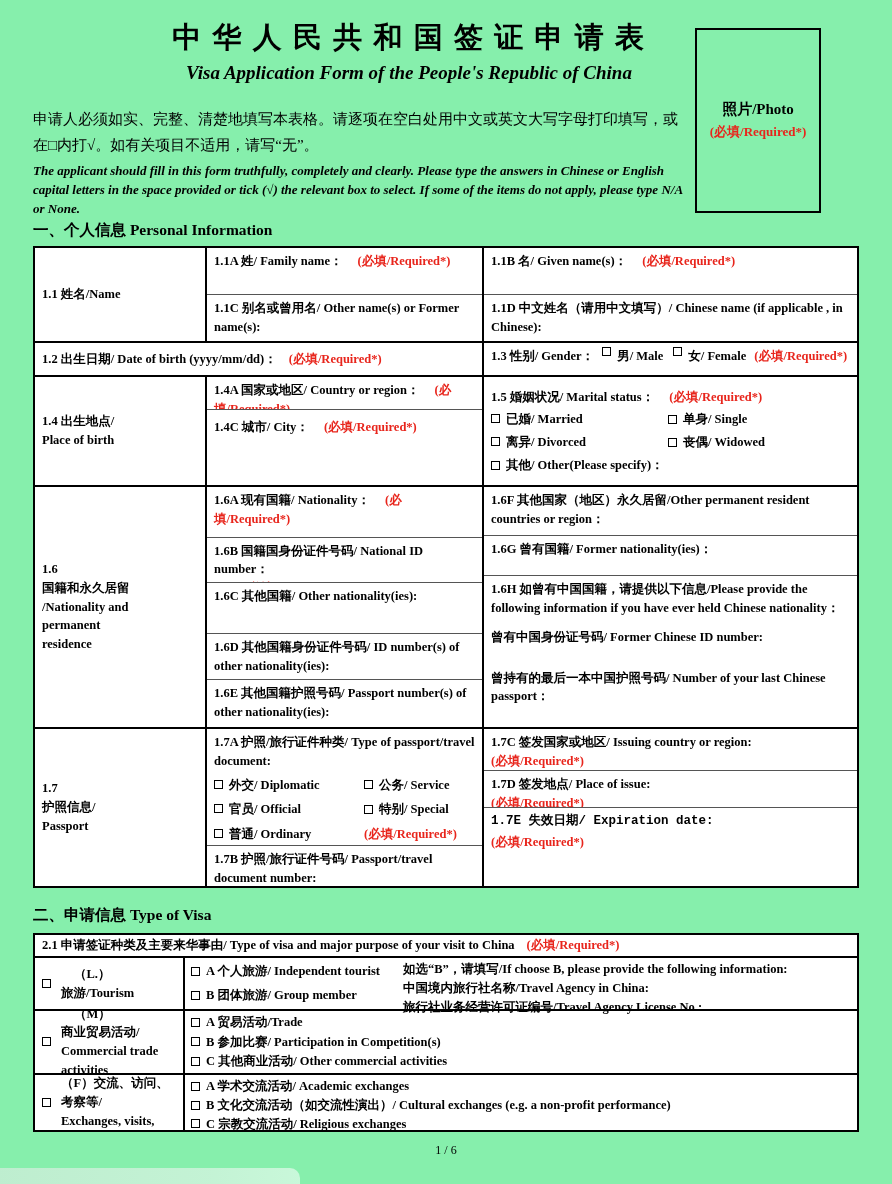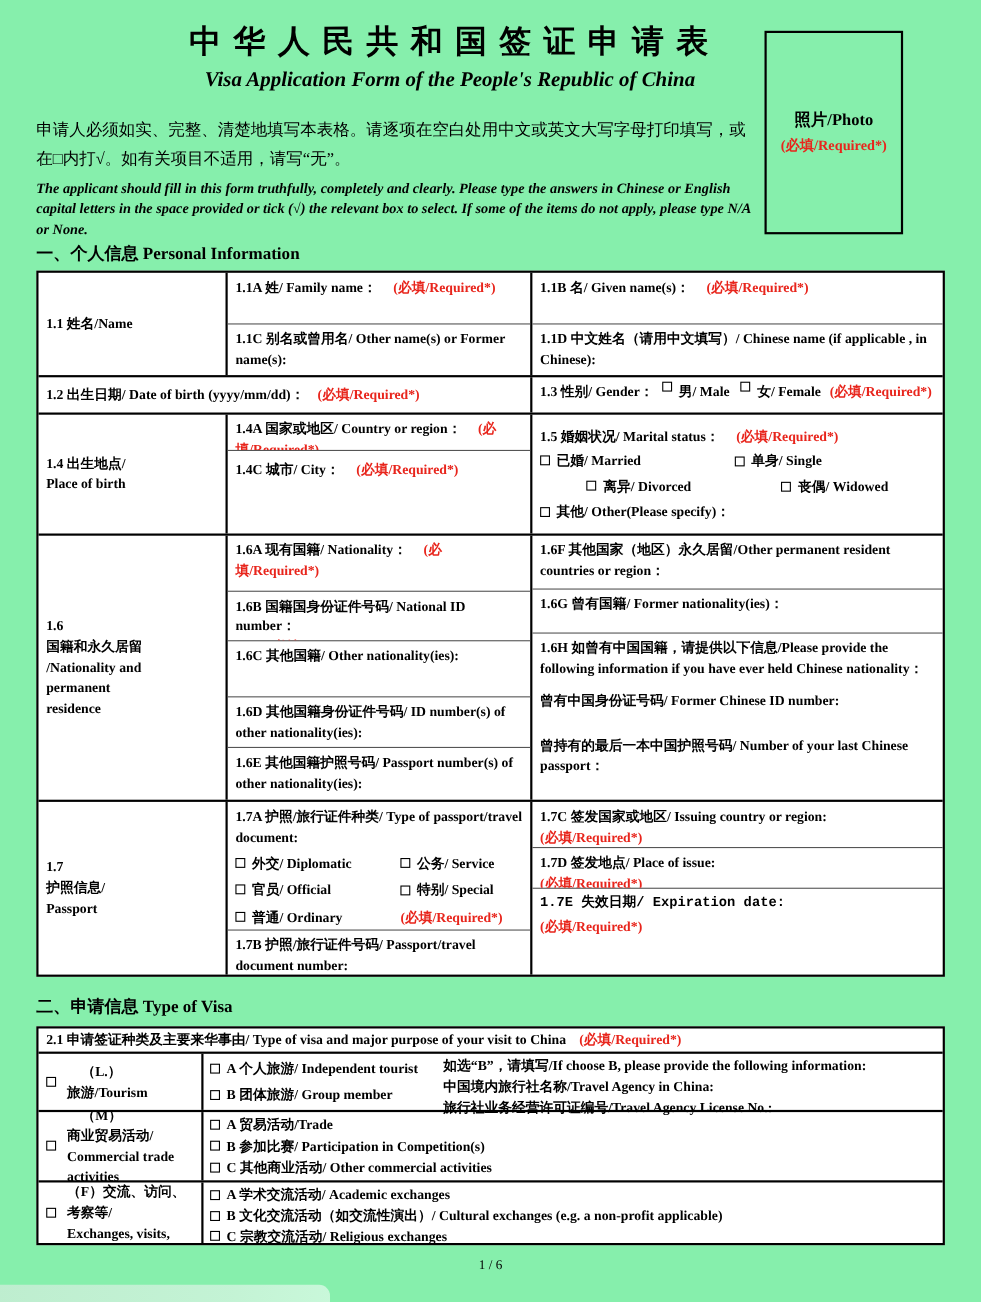--- a/index.html
+++ b/index.html
@@ -134,21 +134,21 @@
         <div class="cols2" style="margin-bottom:4px;">
           <span class="w172">
             <span class="cb"></span>
             <span>已婚/ Married</span>
           </span>
           <span class="optline">
             <span class="cb"></span>
             <span>单身/ Single</span>
           </span>
         </div>
-        <div class="cols2" style="margin-bottom:4px;justify-content:center;">
+        <div class="cols2" style="margin-bottom:4px;">
           <span class="w172">
             <span class="cb"></span>
             <span>离异/ Divorced</span>
           </span>
           <span class="optline">
             <span class="cb"></span>
             <span>丧偶/ Widowed</span>
           </span>
         </div>
         <div class="optline">
@@ -327,21 +327,21 @@
         <span>考察等/</span>
         <span>Exchanges, visits,</span>
       </div>
       <div class="t2content">
         <span class="optline">
           <span class="cb"></span>
           <span>A 学术交流活动/ Academic exchanges</span>
         </span>
         <span class="optline">
           <span class="cb"></span>
-          <span>B 文化交流活动（如交流性演出）/ Cultural exchanges (e.g. a non-profit applicable)</span>
+          <span>B 文化交流活动（如交流性演出）/ Cultural exchanges (e.g. a non-profit performance)</span>
         </span>
         <span class="optline">
           <span class="cb"></span>
           <span>C 宗教交流活动/ Religious exchanges</span>
         </span>
       </div>
     </div>
   </div>
 
   <div class="footer">1 / 6</div>

